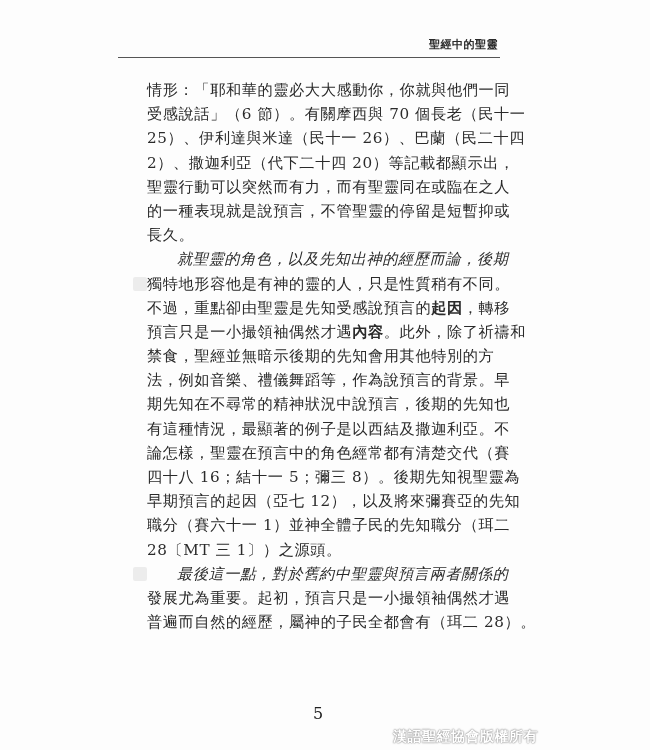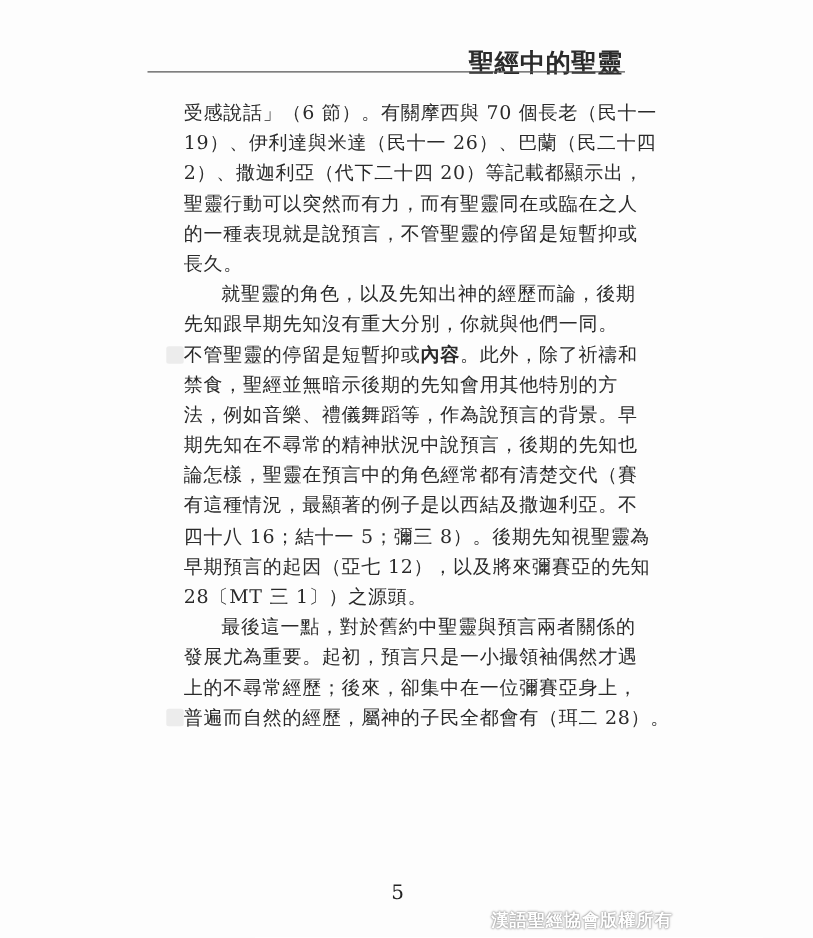--- a/index.html
+++ b/index.html
@@ -20,21 +20,21 @@
     left: 0; top: 0;
     width: 650px; height: 750px;
     background: #fdfdfd;
   }
   .running-head {
     position: absolute;
     top: 37px;
     right: 152px;
     font-family: Liberation Serif, serif;
     font-weight: bold;
-    font-size: 20px;
+    font-size: 11px;
     letter-spacing: 0.5px;
     color: #2b2b2b;
   }
   .head-rule {
     position: absolute;
     top: 57px;
     left: 118px;
     width: 382px;
     height: 0;
     border-top: 1.5px solid #555;
@@ -46,21 +46,21 @@
     width: 360px;
     font-size: 15.2px;
     line-height: 24.2px;
     letter-spacing: 0.6px;
     color: #2a2a2a;
   }
   .line {
     white-space: nowrap;
     height: 24.2px;
   }
-  .indent { padding-left: 30px; }
+  .indent { padding-left: 30px; font-style: italic; }
   .bold { font-weight: bold; }
   .page-number {
     position: absolute;
     top: 704px;
     left: 313px;
     font-size: 16px;
     color: #222;
   }
   .watermark {
     position: absolute;
@@ -87,45 +87,47 @@
 <div class="page">
 
   <div class="running-head">聖經中的聖靈</div>
   <div class="head-rule"></div>
 
   <div class="margin-mark" style="top:277px; left:133px;"></div>
   <div class="margin-mark" style="top:567px; left:133px;"></div>
 
   <div class="body-text">
     <div>
+      <div class="line">情形：「耶和華的靈必大大感動你，你就與他們一同</div>
       <div class="line">受感說話」（6 節）。有關摩西與 70 個長老（民十一</div>
-      <div class="line">19）、伊利達與米達（民十一 26）、巴蘭（民二十四</div>
+      <div class="line">25）、伊利達與米達（民十一 26）、巴蘭（民二十四</div>
       <div class="line">2）、撒迦利亞（代下二十四 20）等記載都顯示出，</div>
       <div class="line">聖靈行動可以突然而有力，而有聖靈同在或臨在之人</div>
       <div class="line">的一種表現就是說預言，不管聖靈的停留是短暫抑或</div>
       <div class="line">長久。</div>
     </div>
 
     <div>
       <div class="line indent">就聖靈的角色，以及先知出神的經歷而論，後期</div>
-      <div class="line">先知跟早期先知沒有重大分別，你就與他們一同。</div>
-      <div class="line"><span>不管聖靈的停留是短暫抑或</span><span class="bold">內容</span><span>。此外，除了祈禱和</span></div>
+      <div class="line">獨特地形容他是有神的靈的人，只是性質稍有不同。</div>
+      <div class="line"><span>不過，重點卻由聖靈是先知受感說預言的</span><span class="bold">起因</span><span>，轉移</span></div>
+      <div class="line"><span>預言只是一小撮領袖偶然才遇</span><span class="bold">內容</span><span>。此外，除了祈禱和</span></div>
       <div class="line">禁食，聖經並無暗示後期的先知會用其他特別的方</div>
       <div class="line">法，例如音樂、禮儀舞蹈等，作為說預言的背景。早</div>
       <div class="line">期先知在不尋常的精神狀況中說預言，後期的先知也</div>
+      <div class="line">有這種情況，最顯著的例子是以西結及撒迦利亞。不</div>
       <div class="line">論怎樣，聖靈在預言中的角色經常都有清楚交代（賽</div>
-      <div class="line">有這種情況，最顯著的例子是以西結及撒迦利亞。不</div>
       <div class="line">四十八 16；結十一 5；彌三 8）。後期先知視聖靈為</div>
       <div class="line">早期預言的起因（亞七 12），以及將來彌賽亞的先知</div>
+      <div class="line">職分（賽六十一 1）並神全體子民的先知職分（珥二</div>
       <div class="line">28〔MT 三 1〕）之源頭。</div>
     </div>
 
     <div>
       <div class="line indent">最後這一點，對於舊約中聖靈與預言兩者關係的</div>
       <div class="line">發展尤為重要。起初，預言只是一小撮領袖偶然才遇</div>
-      <div class="line">上的不尋常經歷；後來，卻集中在一位彌賽亞身上，</div>
       <div class="line">普遍而自然的經歷，屬神的子民全都會有（珥二 28）。</div>
     </div>
   </div>
 
   <div class="page-number">5</div>
   <div class="watermark">漢語聖經協會版權所有</div>
 </div>
 
 </body></html>

